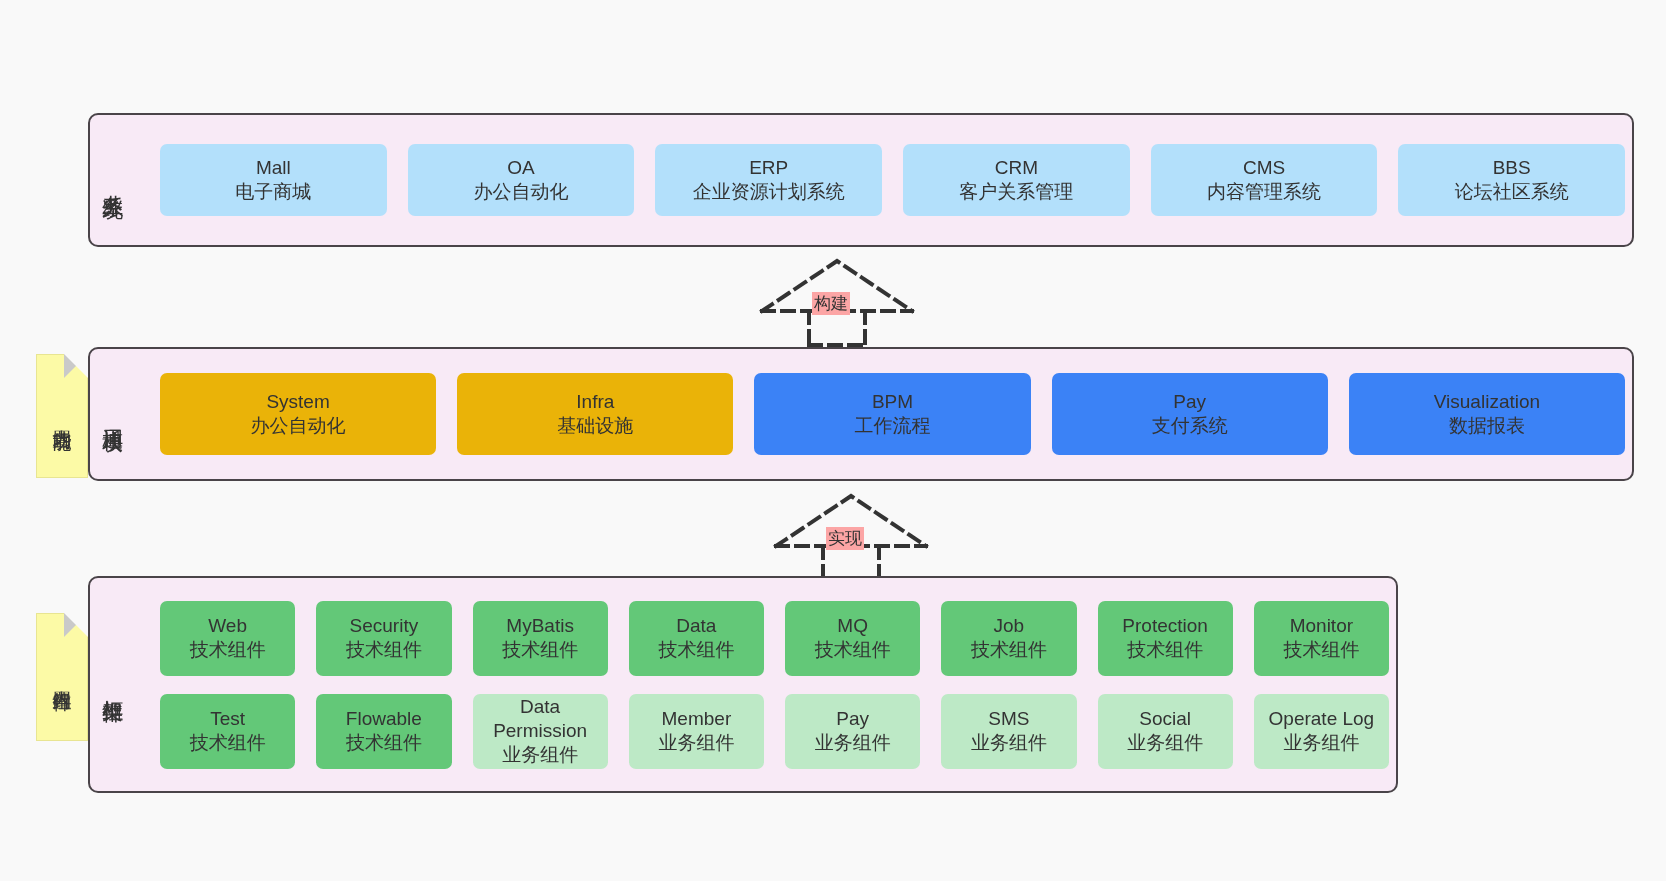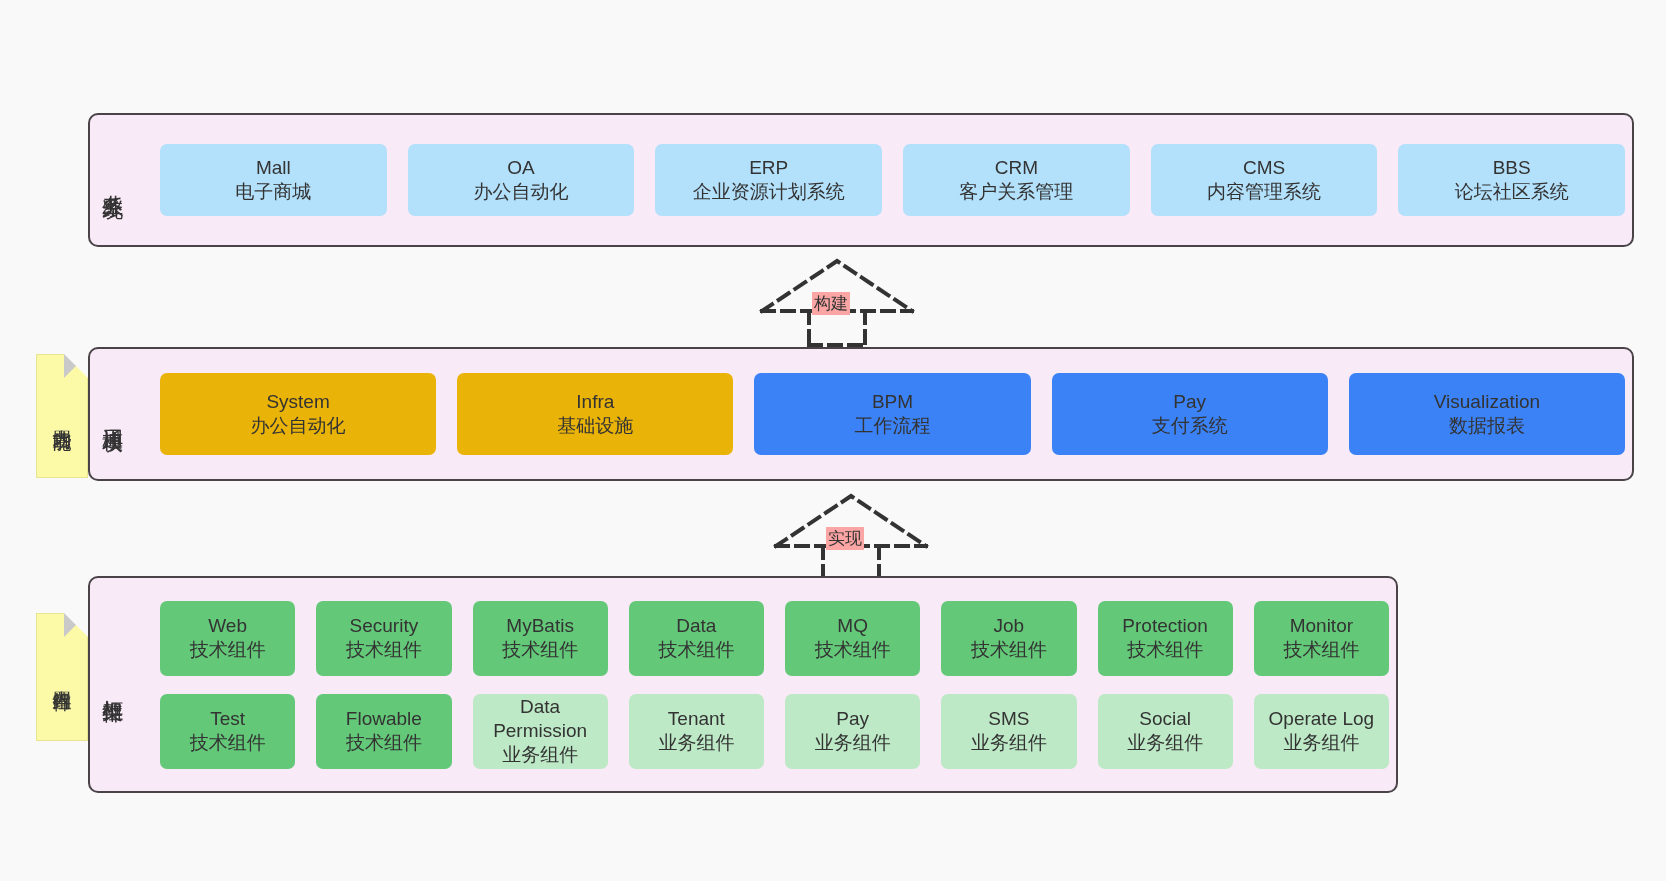--- a/index.html
+++ b/index.html
@@ -297,21 +297,21 @@
       </div>
       <div class="card c-green">
         <span class="en">Flowable</span>
         <span class="cn">技术组件</span>
       </div>
       <div class="card c-lightgreen">
         <span class="en" style="white-space:normal;">Data Permission</span>
         <span class="cn">业务组件</span>
       </div>
       <div class="card c-lightgreen">
-        <span class="en">Tenant</span>
+        <span class="en">Member</span>
         <span class="cn">业务组件</span>
       </div>
       <div class="card c-lightgreen">
         <span class="en">Pay</span>
         <span class="cn">业务组件</span>
       </div>
       <div class="card c-lightgreen">
         <span class="en">SMS</span>
         <span class="cn">业务组件</span>
       </div>

